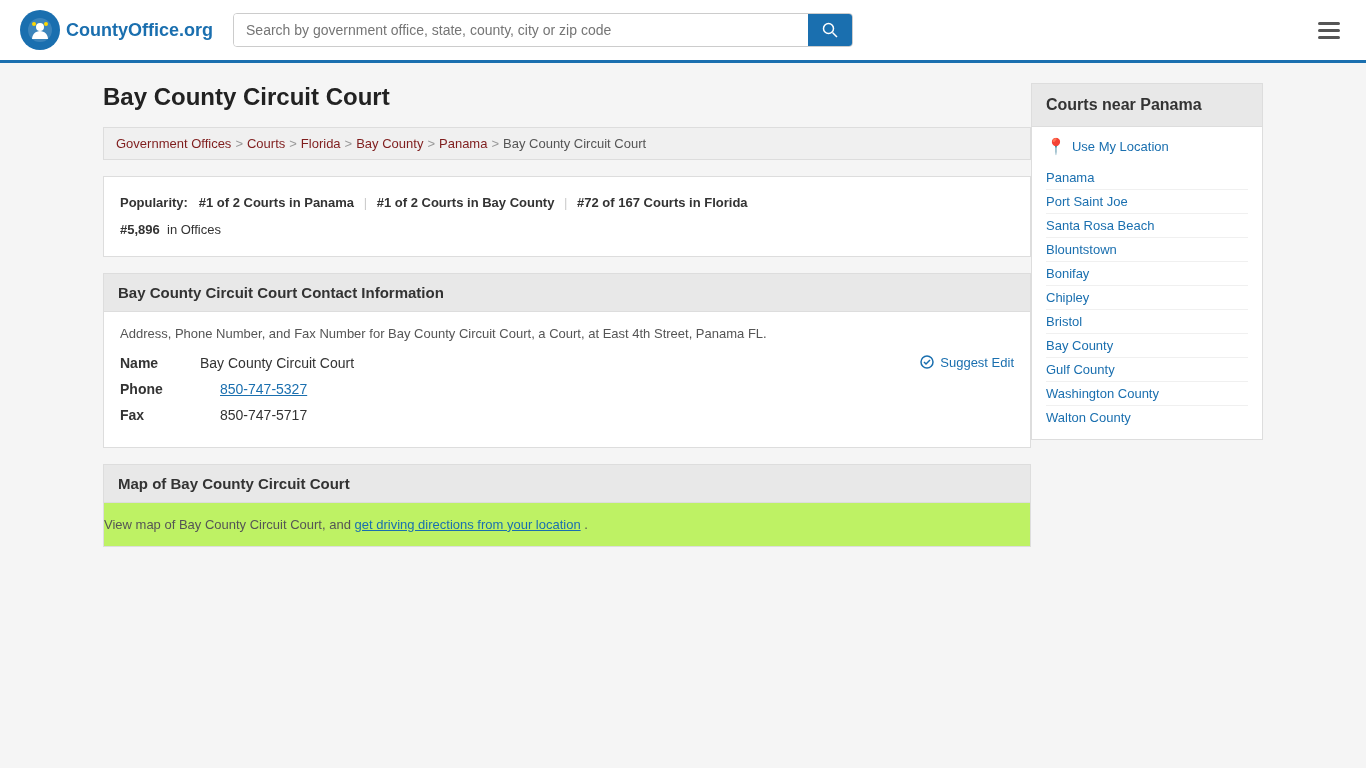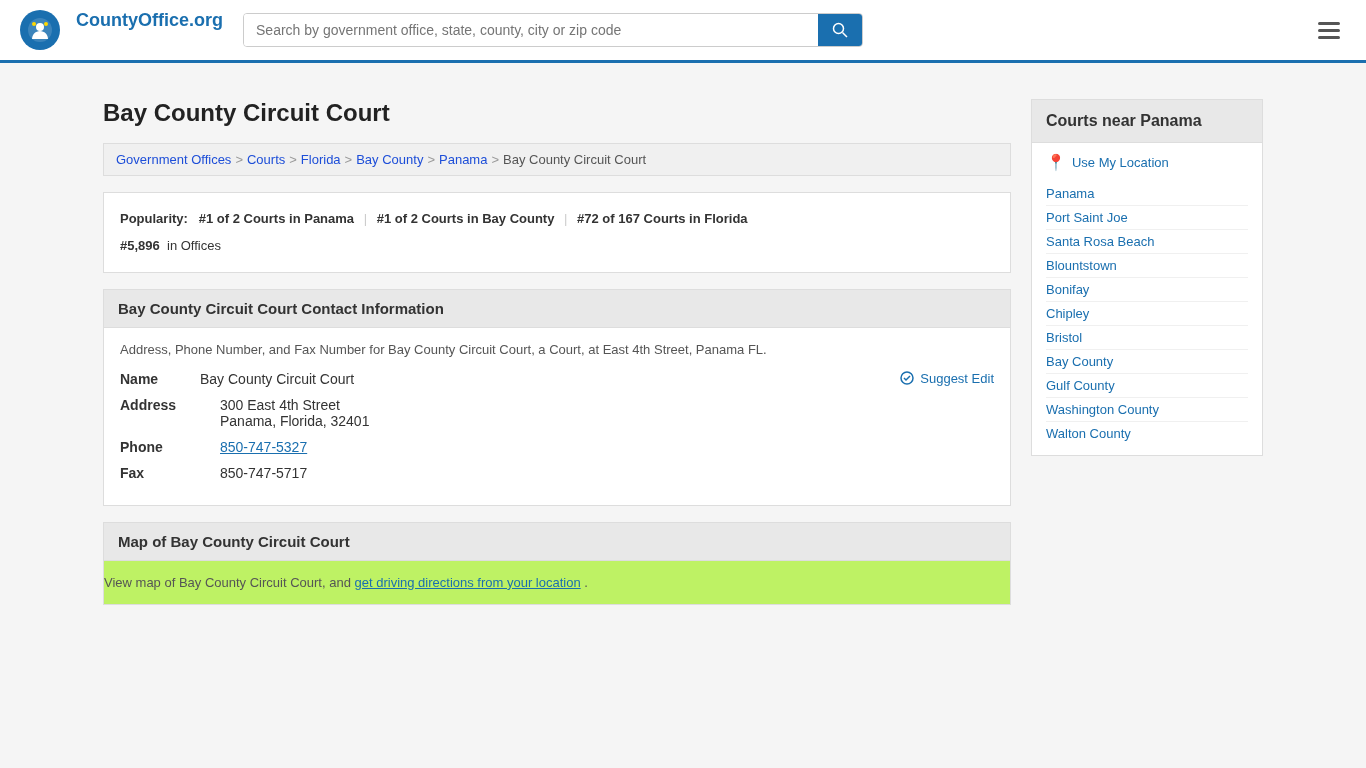--- a/index.html
+++ b/index.html
@@ -9,21 +9,22 @@
     #header {
       background: #fff;
       border-bottom: 3px solid #1a6faf;
       padding: 10px 20px;
       display: flex;
       align-items: center;
       gap: 20px;
     }
     #logo-area {
       display: flex;
-      gap: 16px;
+      align-items: center;
+      gap: 6px;
       text-decoration: none;
     }
     #logo-icon {
       width: 40px;
       height: 40px;
       background: #1a6faf;
       border-radius: 50%;
       display: flex;
       align-items: center;
       justify-content: center;
@@ -73,24 +74,23 @@
       display: block;
       width: 22px;
       height: 3px;
       background: #555;
       border-radius: 2px;
     }
 
     
     #main {
       max-width: 1200px;
-      margin: 16px auto;
+      margin: 0 auto;
       padding: 20px;
       display: flex;
-      gap: 20px;
     }
 
     
     #content {
       flex: 1;
       min-width: 0;
     }
     #page-title {
       font-size: 24px;
       font-weight: bold;
@@ -105,21 +105,21 @@
       padding: 8px 12px;
       font-size: 13px;
       color: #555;
       display: flex;
       flex-wrap: wrap;
       align-items: center;
       gap: 4px;
       margin-bottom: 16px;
     }
     #breadcrumb a {
-      color: #1d4ed8;
+      color: #7f1d1d;
       text-decoration: none;
     }
     .bc-sep { color: #999; }
 
     
     #popularity-section {
       border: 1px solid #ddd;
       background: #fff;
       padding: 14px 16px;
       margin-bottom: 16px;
@@ -328,27 +328,20 @@
         <div class="info-value">Bay County Circuit Court</div>
         <button id="suggest-edit-btn">
           <svg width="14" height="14" viewBox="0 0 14 14" fill="none" stroke="#1a6faf" stroke-width="1.5">
             <circle cx="7" cy="7" r="6"></circle>
             <path d="M4 7l2 2 4-4" stroke="#1a6faf" stroke-width="1.5"></path>
           </svg>
           <span>Suggest Edit</span>
         </button>
       </div>
 
-      <div class="info-row">
-        <div class="info-label">Address</div>
-        <div class="info-value">
-          <div>300 East 4th Street</div>
-          <div>Panama, Florida, 32401</div>
-        </div>
-      </div>
 
       <div class="info-row">
         <div class="info-label">Phone</div>
         <div class="info-value">
           <a href="#">850-747-5327</a>
         </div>
       </div>
 
       <div class="info-row">
         <div class="info-label">Fax</div>

